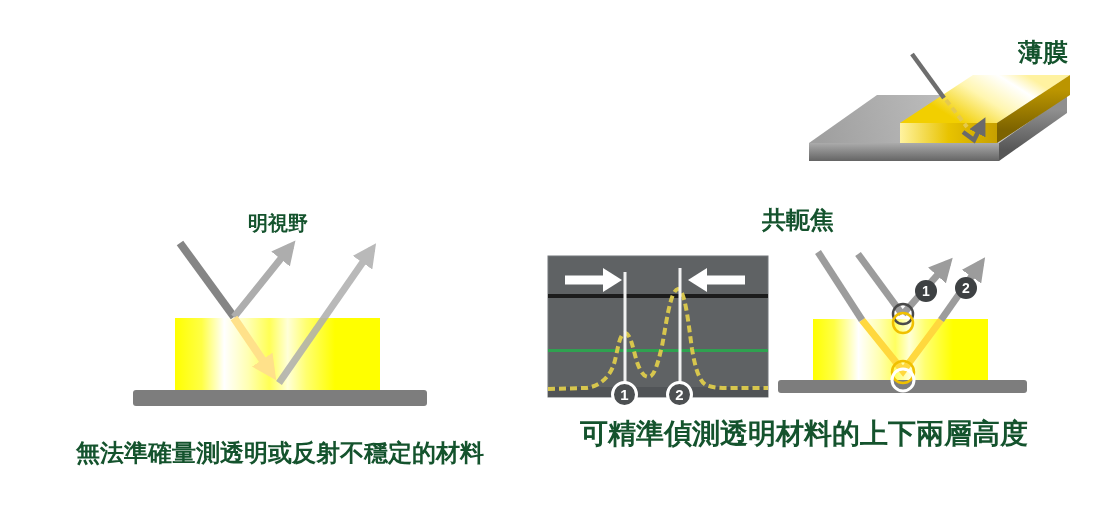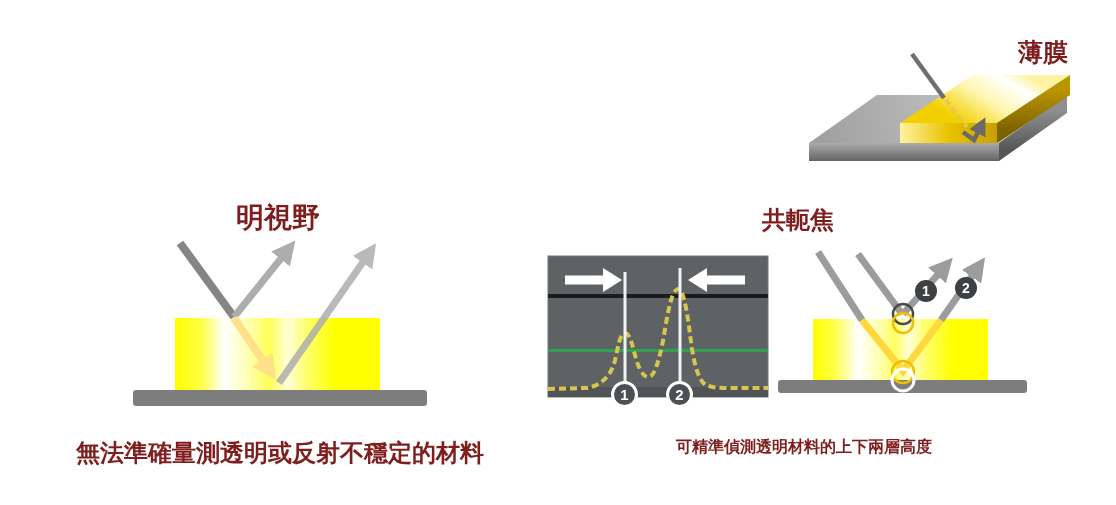--- a/index.html
+++ b/index.html
@@ -2,21 +2,21 @@
 <html><head>
 <meta charset="utf-8">
 <style>
   html,body{margin:0;padding:0;background:#fff;}
   #stage{
     position:relative;width:1116px;height:505px;background:#fff;overflow:hidden;
     font-family:"Liberation Sans","DejaVu Sans",sans-serif;
   }
   #scene{position:absolute;left:0;top:0;}
   .label{
-    position:absolute;color:#7f1d1d;font-weight:700;text-align:center;
+    position:absolute;color:#14532d;font-weight:700;text-align:center;
     white-space:nowrap;letter-spacing:0px;
   }
   .badge{
     position:absolute;border-radius:50%;color:#fff;font-weight:700;
     display:flex;align-items:center;justify-content:center;
     box-sizing:border-box;line-height:1;
   }
   .badge.panel{
     width:27px;height:27px;background:#4d5052;border:3px solid #ffffff;font-size:15px;
   }
@@ -152,24 +152,24 @@
       <line x1="903" y1="314" x2="948" y2="263" stroke="#9c9c9c" stroke-width="7" marker-end="url(#ah-gray)"></line>
       <circle cx="903" cy="314" r="10" fill="none" stroke="#4a4a4a" stroke-width="2.5"></circle>
       <circle cx="903" cy="323" r="10" fill="none" stroke="#f0c000" stroke-width="2.5"></circle>
       <circle cx="903" cy="372" r="11" fill="none" stroke="#f0c000" stroke-width="2.5"></circle>
       <circle cx="903" cy="380" r="11" fill="none" stroke="#ffffff" stroke-width="3"></circle>
     </g>
   </svg>
 
   <div class="label" style="left:998px;top:36px;width:90px;font-size:25px;">薄膜</div>
 
-  <div class="label" style="left:178px;top:199px;width:200px;font-size:28px;">明視野</div>
+  <div class="label" style="left:178px;top:210px;width:200px;font-size:20px;">明視野</div>
   <div class="label" style="left:698px;top:204px;width:200px;font-size:24px;">共軛焦</div>
 
   <div class="label" style="left:30px;top:437px;width:500px;font-size:24px;">無法準確量測透明或反射不穩定的材料</div>
-  <div class="label" style="left:554px;top:437px;width:500px;font-size:16px;">可精準偵測透明材料的上下兩層高度</div>
+  <div class="label" style="left:554px;top:415px;width:500px;font-size:28px;">可精準偵測透明材料的上下兩層高度</div>
 
   <div class="badge panel" style="left:611px;top:381px;">1</div>
   <div class="badge panel" style="left:666px;top:381px;">2</div>
   <div class="badge ray" style="left:915px;top:280px;">1</div>
   <div class="badge ray" style="left:955px;top:277px;">2</div>
 
 </div>
 
 </body></html>

